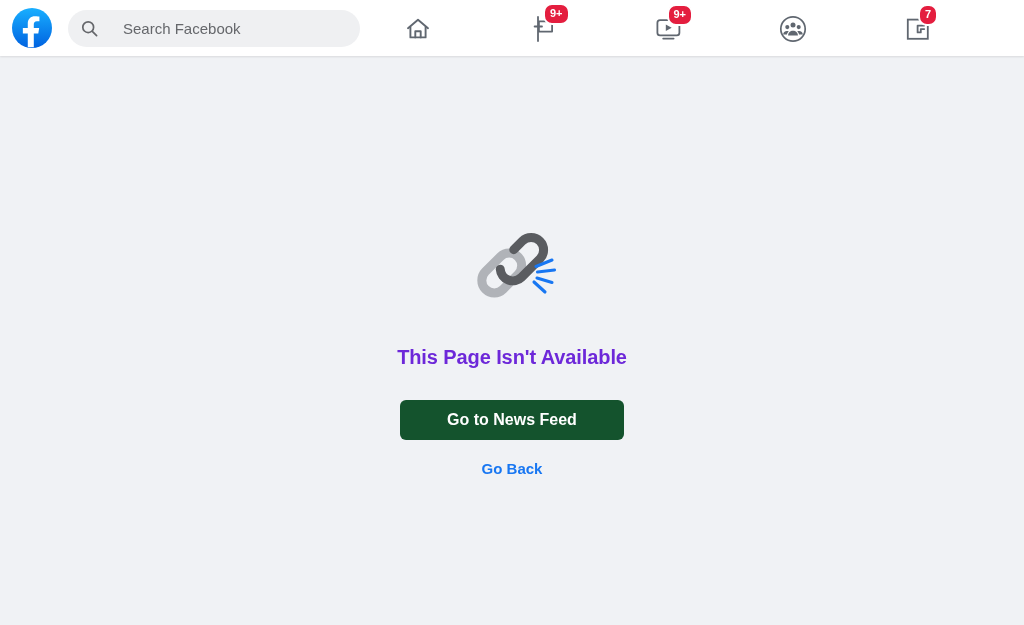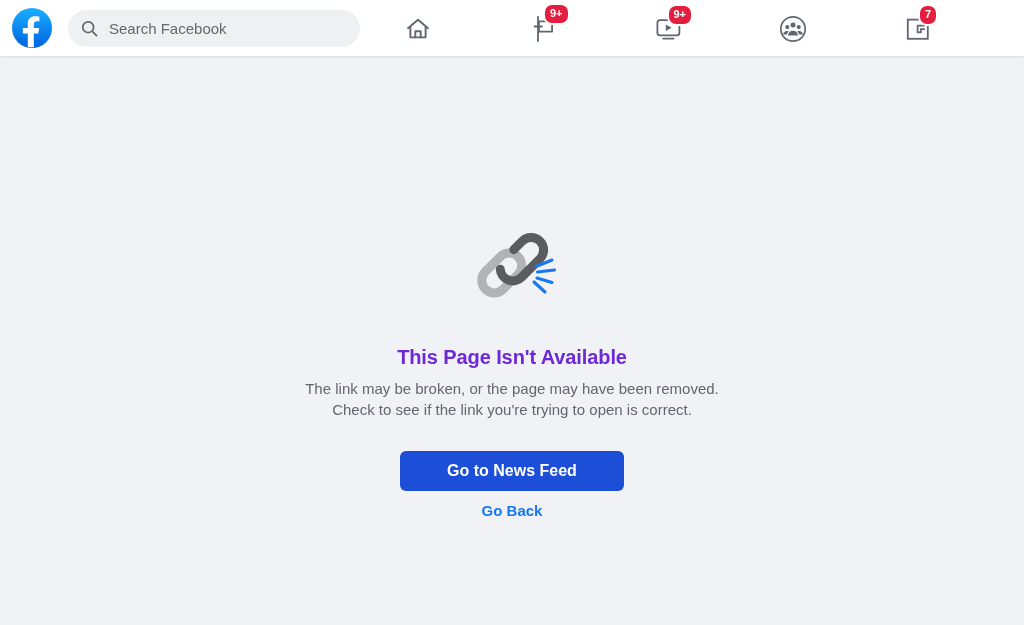--- a/index.html
+++ b/index.html
@@ -57,21 +57,21 @@
     align-items: center;
     justify-content: center;
   }
   .search-input {
     border: none;
     outline: none;
     background: transparent;
     font-family: "Liberation Sans", sans-serif;
     font-size: 15px;
     color: #1c1e21;
-    margin-left: 11px;
+    margin-left: 25px;
     width: 230px;
     height: 100%;
   }
   .search-input::placeholder { color: #65676b; opacity: 1; }
 
   
   .nav-icons {
     position: absolute;
     left: 380px;
     top: 0;
@@ -148,21 +148,21 @@
     color: #606770;
     width: 430px;
     margin: 0 auto;
   }
 
   .primary-btn {
     display: block;
     margin: 31px auto 0 auto;
     width: 224px;
     height: 40px;
-    background: #1d4ed8;
+    background: #14532d;
     border: none;
     border-radius: 6px;
     color: #ffffff;
     font-family: "Liberation Sans", sans-serif;
     font-size: 16px;
     font-weight: 700;
     cursor: pointer;
     line-height: 40px;
     padding: 0;
   }
@@ -170,21 +170,21 @@
   .text-link {
     display: block;
     margin: 0 auto;
     color: #1877f2;
     font-size: 15px;
     font-weight: 700;
     text-decoration: none;
     cursor: pointer;
     line-height: 29px;
   }
-  .text-link.first { margin-top: 5px; }
+  .text-link.first { margin-top: 14px; }
 </style>
 </head>
 <body>
 
 <div class="header">
 
   <div class="fb-logo">
     <svg width="40" height="40" viewBox="0 0 40 40" aria-hidden="true">
       <defs>
         <linearGradient id="fbgrad" x1="0" y1="1" x2="0" y2="0">
@@ -285,21 +285,20 @@
       <g stroke="#1877f2" stroke-width="3.1" stroke-linecap="round">
         <line x1="76" y1="56.5" x2="92" y2="50"></line>
         <line x1="77.5" y1="62" x2="94.5" y2="60"></line>
         <line x1="77" y1="68" x2="92" y2="72.5"></line>
         <line x1="74" y1="72" x2="85" y2="82"></line>
       </g>
     </svg>
 
     <div class="err-title">This Page Isn't Available</div>
 
-    <div class="err-body">The link may be broken, or the page may have been removed. Check to see if the link you're trying to open is correct.</div>
 
     <button class="primary-btn">Go to News Feed</button>
 
     <a class="text-link first" href="#">Go Back</a>
 
 
   </div>
 </div>
 
 </body></html>

